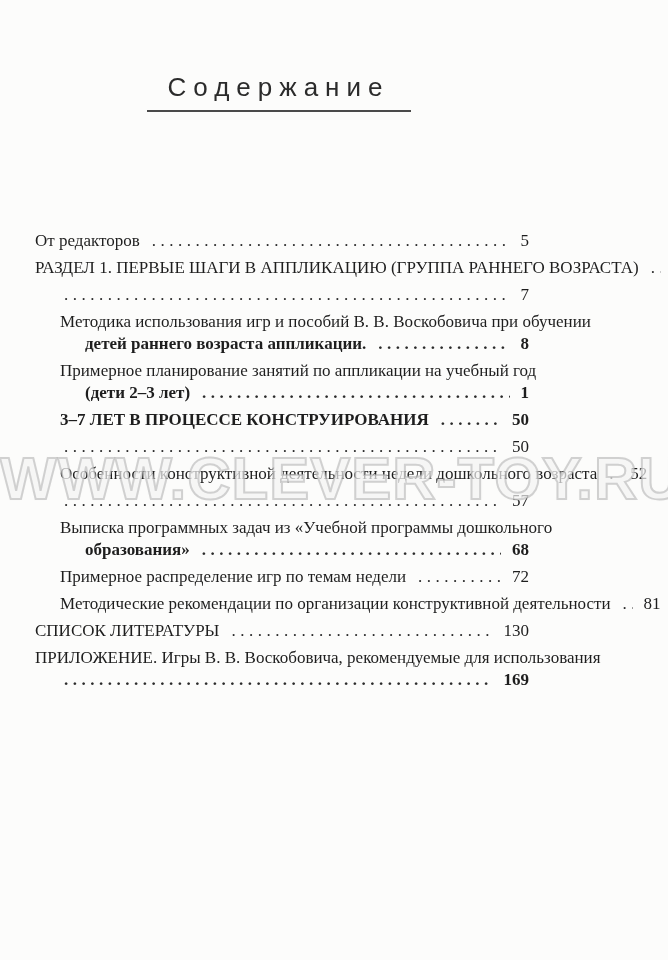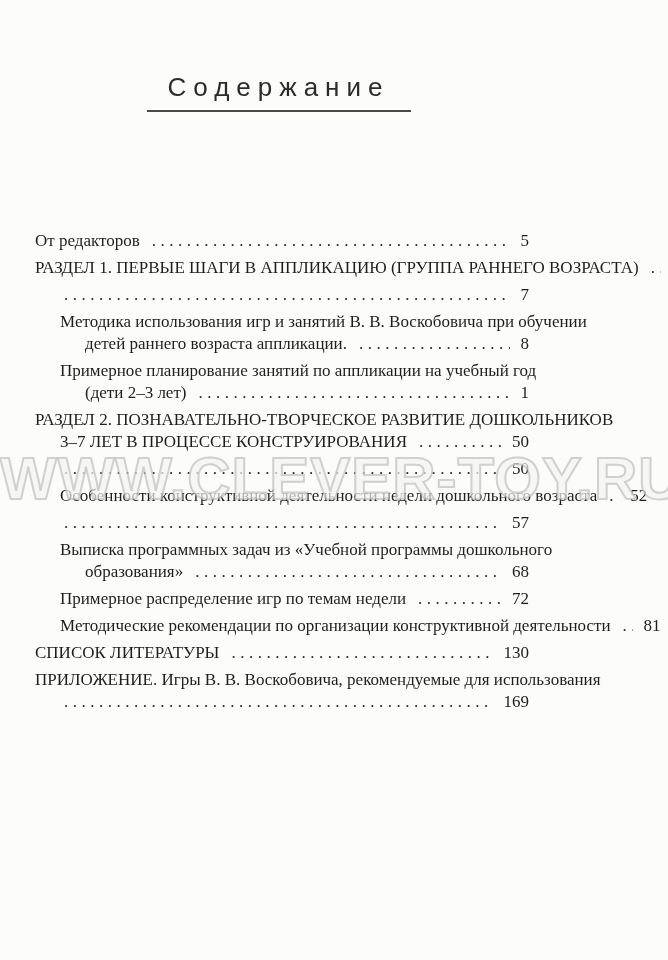--- a/index.html
+++ b/index.html
@@ -52,21 +52,21 @@
     font-size: 17px;
     line-height: 22px;
     white-space: nowrap;
   }
   .tl.last {
     display: flex;
     align-items: center;
     gap: 8px;
   }
   .ind-1 { padding-left: 25px; }
-  .cont  { padding-left: 25px; }
+  .cont  { padding-left: 25px; font-weight: bold; }
   .ind-1.cont { padding-left: 50px; }
   .etext {
     flex: 0 0 auto;
     white-space: nowrap;
   }
   .leader {
     flex: 1 1 auto;
     overflow: hidden;
     white-space: nowrap;
     margin: 0 3px 0 4px;
@@ -130,39 +130,38 @@
       </div>
       <div class="entry">
 
   <div class="tl ind-1 last">
           <span class="leader"></span>
           <span class="pg">7</span>
         </div>
       </div>
       <div class="entry">
 
-  <div class="tl ind-1">Методика использования игр и занятий В. В. Воскобовича при обучении</div>
+  <div class="tl ind-1">Методика использования игр и пособий В. В. Воскобовича при обучении</div>
         <div class="tl ind-1 cont last">
           <span class="etext">детей раннего возраста аппликации.</span>
           <span class="leader"></span>
           <span class="pg">8</span>
         </div>
       </div>
       <div class="entry">
 
   <div class="tl ind-1">Примерное планирование занятий по аппликации на учебный год</div>
         <div class="tl ind-1 cont last">
           <span class="etext">(дети 2–3 лет)</span>
           <span class="leader"></span>
           <span class="pg">1</span>
         </div>
       </div>
       <div class="entry">
 
-  <div class="tl">РАЗДЕЛ 2. ПОЗНАВАТЕЛЬНО-ТВОРЧЕСКОЕ РАЗВИТИЕ ДОШКОЛЬНИКОВ</div>
         <div class="tl cont last">
           <span class="etext">3–7 ЛЕТ В ПРОЦЕССЕ КОНСТРУИРОВАНИЯ</span>
           <span class="leader"></span>
           <span class="pg">50</span>
         </div>
       </div>
       <div class="entry">
 
   <div class="tl ind-1 last">
           <span class="leader"></span>

